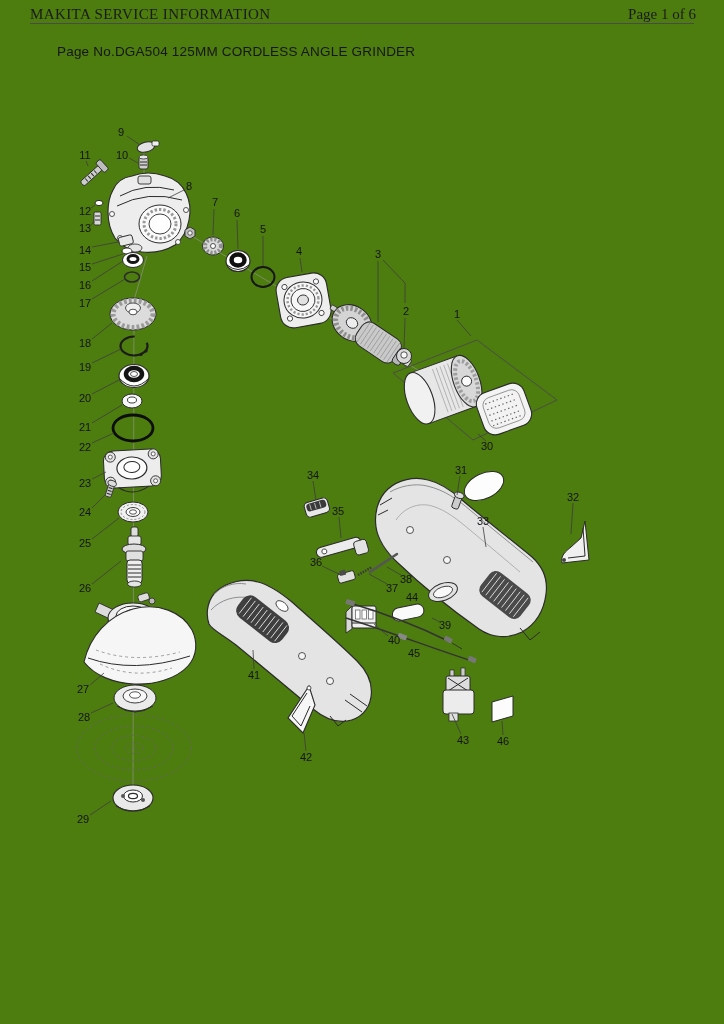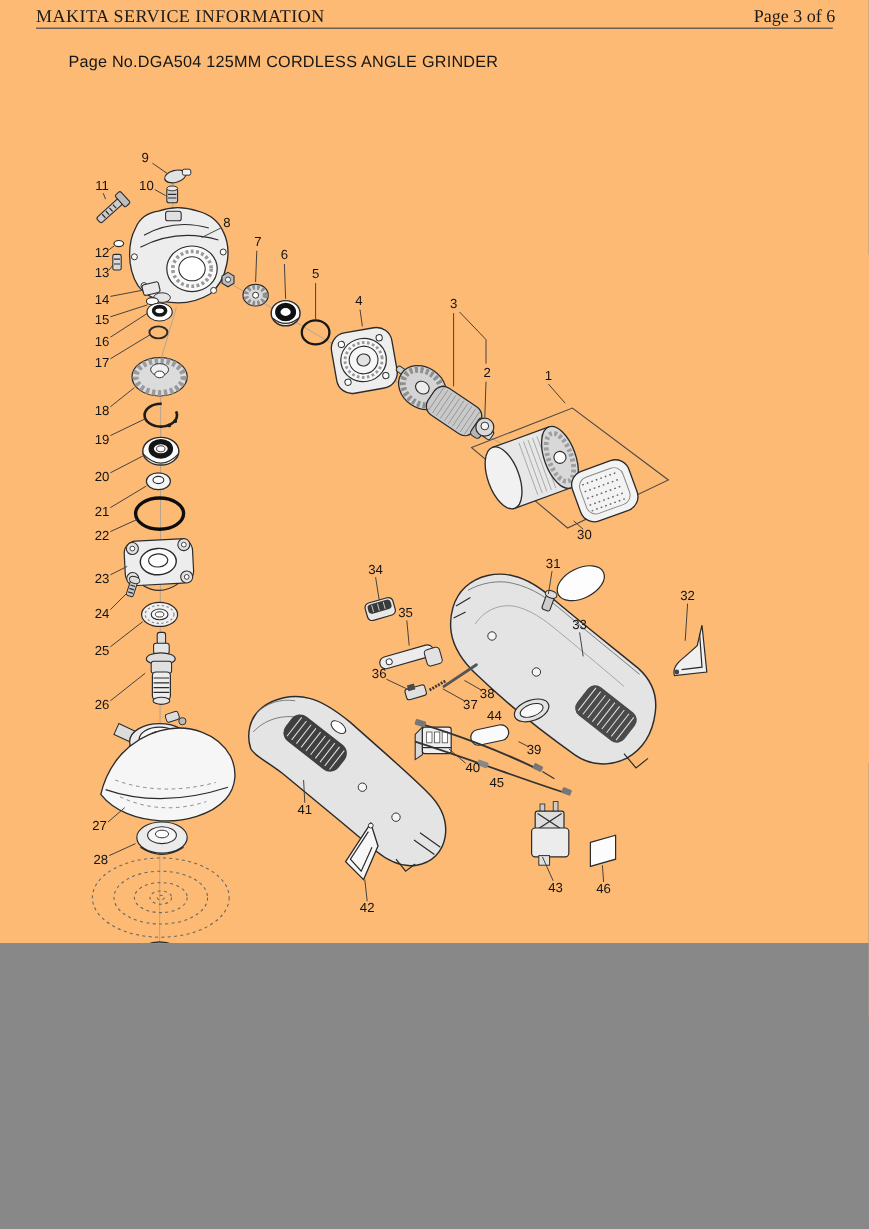--- a/index.html
+++ b/index.html
@@ -1,16 +1,16 @@
 <!DOCTYPE html>
 <html><head>
 <meta charset="utf-8">
 <style>
   html,body{margin:0;padding:0;background:#888;}
-  .page{position:relative;width:724px;height:786px;background:#fdba74;margin:0 auto;
+  .page{position:relative;width:724px;height:1024px;background:#4d7c0f;margin:0 auto;
         font-family:"Liberation Sans",sans-serif;overflow:hidden;}
   .hdr-left{position:absolute;left:30px;top:6px;font-family:"Liberation Serif",serif;
             font-size:15px;color:#1a1a1a;letter-spacing:.4px;}
   .hdr-right{position:absolute;right:28px;top:6px;font-family:"Liberation Serif",serif;
              font-size:15px;color:#1a1a1a;}
   .hdr-rule{position:absolute;left:30px;top:23px;width:664px;height:0;
             border-top:1px solid #4a4a4a;}
   .doc-title{position:absolute;left:57px;top:44px;font-size:13.5px;color:#161616;
              letter-spacing:.2px;}
   svg.diagram{position:absolute;left:0;top:0;}
@@ -20,21 +20,21 @@
   .ln{stroke:#2b2b2b;fill:none;stroke-width:1;}
   .axis{stroke:#9a9a9a;stroke-width:.6;fill:none;}
   svg .shape{stroke:#2b2b2b;}
 </style>
 </head>
 <body>
 
 <div class="page">
 
   <div class="hdr-left">MAKITA SERVICE INFORMATION</div>
-  <div class="hdr-right">Page 3 of 6</div>
+  <div class="hdr-right">Page 1 of 6</div>
   <div class="hdr-rule"></div>
   <div class="doc-title">Page No.DGA504 125MM CORDLESS ANGLE GRINDER</div>
 
   <svg class="diagram" width="724" height="1024" viewBox="0 0 724 1024" xmlns="http://www.w3.org/2000/svg">
 
     <g>
       <path class="axis" d="M144,152 L144,178"></path>
       <path class="axis" d="M147,256 L134,300 L133,795"></path>
       <path class="axis" d="M168,222 L440,383"></path>
     </g>

